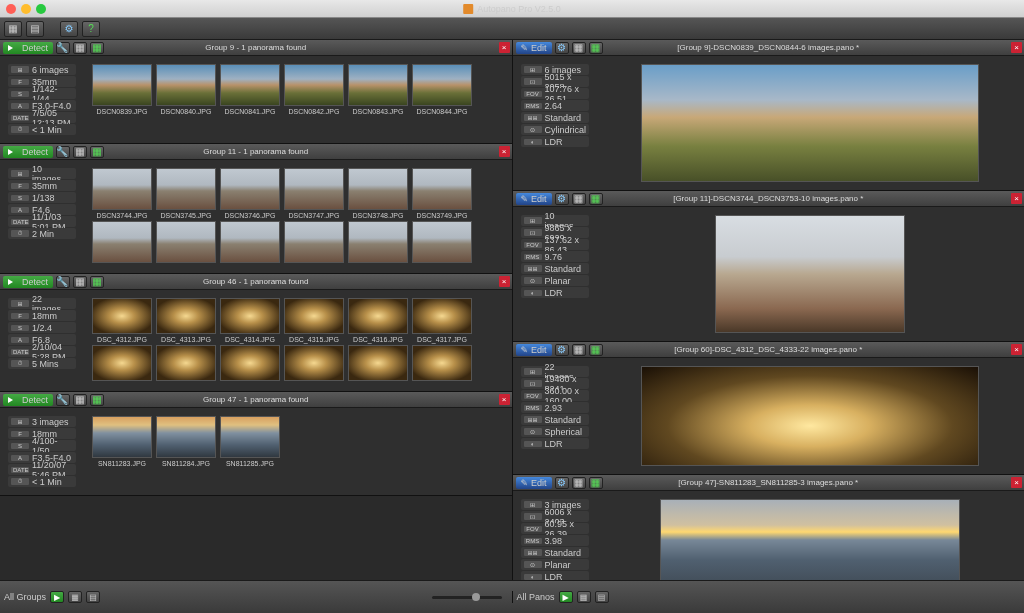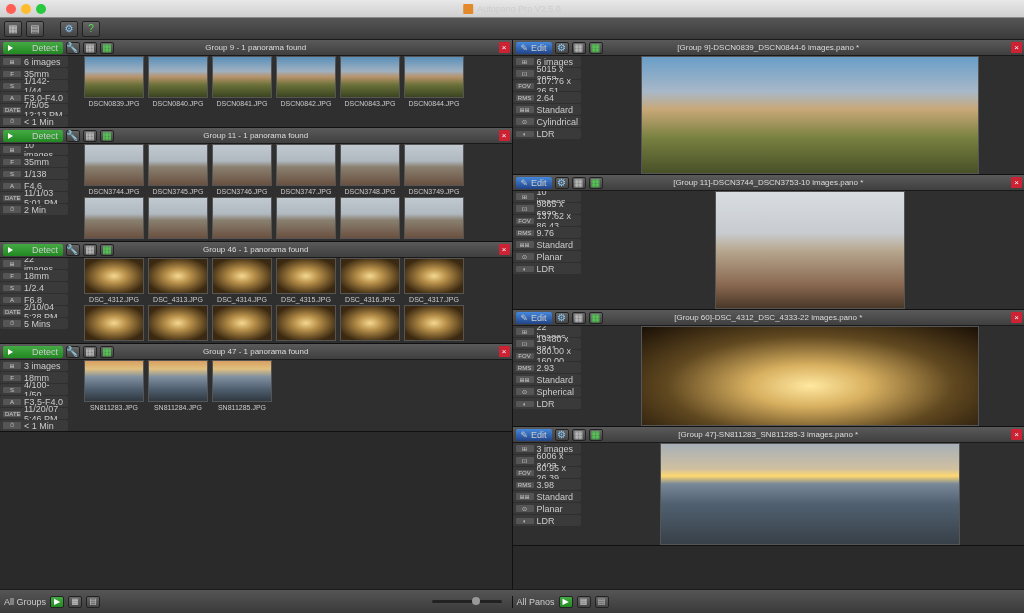--- a/index.html
+++ b/index.html
@@ -11,35 +11,35 @@
 .orange-sq{width:10px;height:10px;background:#e28a2b;border-radius:1px}
 .toolbar{height:22px;background:linear-gradient(#555,#3a3a3a);display:flex;align-items:center;gap:4px;padding:0 4px;border-bottom:1px solid #1a1a1a}
 .tbtn{width:18px;height:16px;background:linear-gradient(#666,#444);border:1px solid #222;border-radius:2px;display:flex;align-items:center;justify-content:center;font-size:10px}
 .main{flex:1;display:flex;overflow:hidden}
 .col{flex:1;display:flex;flex-direction:column;overflow:hidden}
 .col-left{border-right:1px solid #111}
 .panel{border-bottom:1px solid #111;display:flex;flex-direction:column;background:#2f2f2f}
 .phead{height:16px;background:linear-gradient(#5a5a5a,#3f3f3f);display:flex;align-items:center;position:relative;border-bottom:1px solid #1a1a1a}
 .phead-left{display:flex;align-items:center;gap:3px;padding:0 3px}
 .pclose{position:absolute;right:2px;top:2px;width:11px;height:11px;background:#c23;border-radius:1px;font-size:8px;text-align:center;line-height:11px;color:#fff}
-.detect-btn{background:linear-gradient(#4a4,#282);padding:1px 5px;border-radius:2px;display:flex;align-items:center;gap:19px;color:#fff;font-size:8px}
+.detect-btn{background:linear-gradient(#4a4,#282);padding:1px 5px;border-radius:2px;display:flex;align-items:center;gap:9px;color:#fff;font-size:8px}
 .tri{width:0;height:0;border-left:5px solid #fff;border-top:3px solid transparent;border-bottom:3px solid transparent}
 .phead-title{position:absolute;left:50%;transform:translateX(-50%);font-size:8px;color:#ddd;white-space:nowrap}
-.pbody{display:flex;padding:0;gap:16px;flex:1;overflow:hidden}
+.pbody{display:flex;padding:8px;gap:16px;flex:1;overflow:hidden}
 .meta{width:68px;display:flex;flex-direction:column;gap:1px}
 .mrow{height:11px;background:#3a3a3a;border-radius:2px;display:flex;align-items:center;padding:0 3px;font-size:7px;color:#bbb;gap:3px}
 .mlabel{background:#555;padding:0 2px;border-radius:1px;font-size:6px;min-width:18px;text-align:center}
 .thumbs{flex:1;display:flex;flex-direction:column;gap:2px;overflow:hidden}
 .trow{display:flex;gap:4px}
 .thumb{display:flex;flex-direction:column;align-items:center;gap:2px}
 .timg{width:60px;height:42px;border:1px solid #555;background:#444}
 .tname{font-size:7px;color:#ccc}
 .pano-box{flex:1;display:flex;align-items:flex-start;justify-content:center;overflow:hidden}
 .pano-img{border:1px solid #555;background:#555}
-.footer{height:24px;background:linear-gradient(#555,#3a3a3a);display:flex;align-items:center;font-size:8px;border-top:1px solid #1a1a1a}
+.footer{height:33px;background:linear-gradient(#555,#3a3a3a);display:flex;align-items:center;font-size:8px;border-top:1px solid #1a1a1a}
 .fcol{flex:1;display:flex;align-items:center;gap:4px;padding:0 4px}
 .fbtn{width:14px;height:12px;background:linear-gradient(#666,#444);border:1px solid #222;border-radius:2px;display:flex;align-items:center;justify-content:center;font-size:8px}
 .slider{width:70px;height:3px;background:#222;border-radius:2px;position:relative;margin-left:auto;margin-right:6px}
 .slider-h{position:absolute;width:8px;height:8px;background:#999;border-radius:50%;top:-3px;left:40px}
 
 .sky-mt{background:linear-gradient(180deg,#5a8fb8 0%,#9fb1c2 35%,#b8926a 50%,#6a7038 70%,#3a4520 100%)}
 .church{background:linear-gradient(180deg,#c0c8d0 0%,#b0b8c0 40%,#8a8070 55%,#6a5040 100%)}
 .interior{background:radial-gradient(ellipse at center,#f5d890 0%,#b8904a 30%,#3a2810 80%)}
 .beach{background:linear-gradient(180deg,#d8a060 0%,#e0c080 20%,#8090a0 40%,#506070 70%,#303840 100%)}
 .pano-mt{background:linear-gradient(180deg,#6a9ec8 0%,#a8b8c8 30%,#c8a878 45%,#788040 70%,#485028 100%)}

